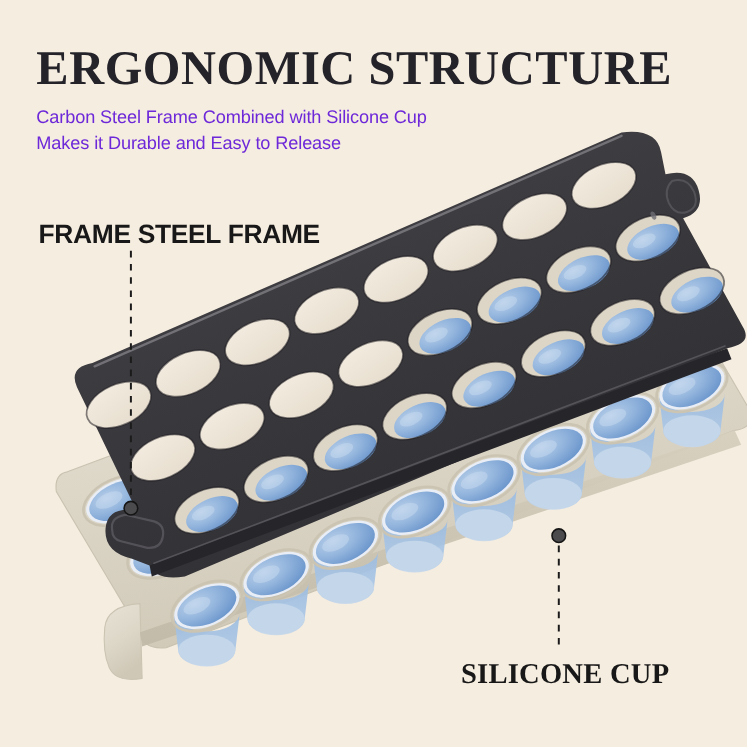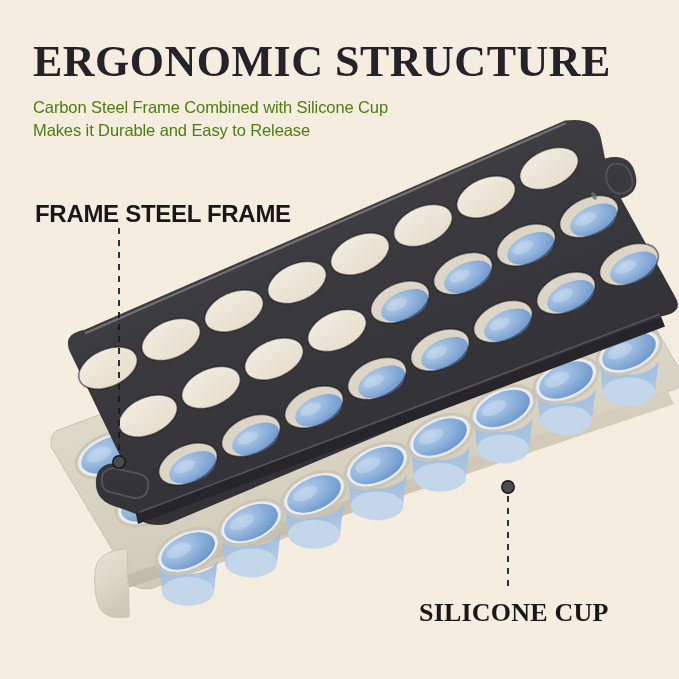--- a/index.html
+++ b/index.html
@@ -34,21 +34,21 @@
     line-height: 1;
   }
   #subtitle {
     position: absolute;
     left: 33px;
     top: 96px;
     font-family: "Liberation Sans", sans-serif;
     font-weight: 400;
     font-size: 16.5px;
     line-height: 23px;
-    color: #4d7c0f;
+    color: #6d28d9;
     white-space: pre-line;
     letter-spacing: -0.1px;
   }
 
   
   .callout-label {
     position: absolute;
     color: #181818;
     white-space: nowrap;
   }

